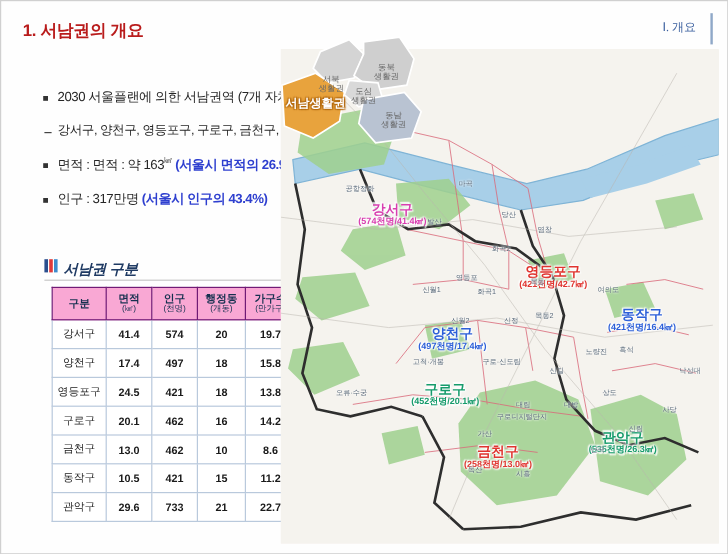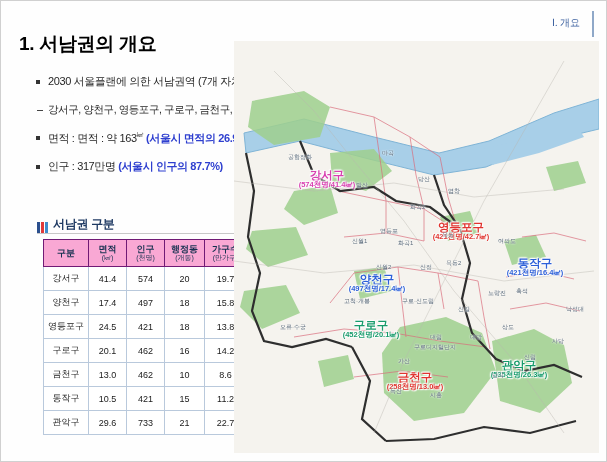--- a/index.html
+++ b/index.html
@@ -12,26 +12,25 @@
   .slide {
     position: relative;
     width: 607px; height: 462px;
     background: #fefefe;
     border: 1px solid #d0d0d0;
   }
   
   .slide-title {
     position: absolute;
     left: 18px; top: 16px;
-    font-size: 19px;
+    font-size: 14px;
     font-weight: bold;
-    color: #000000;
+    color: #b91c1c;
     letter-spacing: -0.3px;
     white-space: nowrap;
-    margin-top: 14px;
   }
   .section-tag {
     position: absolute;
     right: 26px; top: 15px;
     font-size: 10px;
     color: #3a5f9e;
     font-family: Liberation Serif, serif;
     white-space: nowrap;
   }
   .section-tag-rule {
@@ -71,22 +70,23 @@
     width: 6px; height: 0;
     left: 2px; top: 7px;
   }
   .hl { color: #2e3fcf; font-weight: bold; }
   .sup { font-size: 7px; vertical-align: super; }
   
   .tbl-head {
     position: absolute;
     left: 36px; top: 215px;
     display: flex;
-    align-items: flex-end;
+    align-items: flex-start;
     gap: 5px;
+    font-style: italic;
   }
   .tbl-head-icon {
     display: inline-flex;
     gap: 1px;
     height: 11px;
   }
   .tbl-head-icon i { display: block; width: 3px; height: 11px; }
   .tbl-head-icon i:nth-child(1) { background: #2b4f8e; }
   .tbl-head-icon i:nth-child(2) { background: #e03a3a; }
   .tbl-head-icon i:nth-child(3) { background: #3e8ccc; }
@@ -116,20 +116,21 @@
     padding: 4px 2px;
     line-height: 1.15;
     font-size: 9px;
   }
   table.data td {
     border: 1px solid #b9c9dc;
     padding: 5px 2px;
     text-align: center;
     background: #ffffff;
     font-size: 9px;
+    font-weight: bold;
   }
   table.data td.name { font-weight: normal; }
   .unit { font-size: 7px; font-weight: normal; display: block; }
   .col-gubun  { width: 45px; }
   .col-area   { width: 38px; }
   .col-pop    { width: 38px; }
   .col-dong   { width: 40px; }
   .col-house  { width: 42px; }
   .col-zone   { width: 38px; }
   
@@ -206,21 +207,21 @@
     </div>
     <div class="bul dash">
       <span>강서구, 양천구, 영등포구, 구로구, 금천구, 관악구, 동작구</span>
     </div>
     <div class="bul">
       <span>면적 : 면적 : 약 163</span><span class="sup">㎢</span>
       <span class="hl">(서울시 면적의 26.9%)</span>
     </div>
     <div class="bul">
       <span>인구 : 317만명 </span>
-      <span class="hl">(서울시 인구의 87.7%)</span>
+      <span class="hl">(서울시 인구의 43.4%)</span>
     </div>
   </div>
 
   <div class="tbl-head">
     <span class="tbl-head-icon">
         <i></i>
         <i></i>
         <i></i>
       </span>
     <span class="tbl-head-title">서남권 구분</span>
@@ -438,14 +439,28 @@
     <div class="sub-label" style="left:290px; top:312px;">신림</div>
     <div class="sub-label" style="left:268px; top:282px;">상도</div>
     <div class="sub-label" style="left:282px; top:246px;">흑석</div>
     <div class="sub-label" style="left:318px; top:296px;">사당</div>
     <div class="sub-label" style="left:332px; top:264px;">낙성대</div>
     <div class="sub-label" style="left:184px; top:134px;">당산</div>
     <div class="sub-label" style="left:146px; top:186px;">영등포</div>
     <div class="sub-label" style="left:180px; top:302px;">구로디지털단지</div>
   </div>
 
+  <div class="inset">
+    <svg viewBox="0 0 128 112" preserveAspectRatio="none">
+      <path d="M34 24 L58 14 L70 26 L62 46 L40 50 L28 38 Z" fill="#d4d4d4" stroke="#ffffff" stroke-width="1.4"></path>
+      <path d="M70 16 L100 12 L112 30 L106 52 L78 56 L62 44 L70 26 Z" fill="#cfcfcf" stroke="#ffffff" stroke-width="1.4"></path>
+      <path d="M58 48 L82 50 L86 64 L66 70 L54 60 Z" fill="#d9d9d9" stroke="#ffffff" stroke-width="1.4"></path>
+      <path d="M70 64 L104 58 L118 74 L110 96 L80 100 L66 84 Z" fill="#b9c3d2" stroke="#ffffff" stroke-width="1.4"></path>
+      <path d="M2 52 L30 42 L54 58 L50 82 L28 96 L4 86 Z" fill="#e8a33d" stroke="#ffffff" stroke-width="1.4"></path>
+    </svg>
+    <div class="inset-label" style="left:26px; top:44px; width:34px;">서북<br>생활권</div>
+    <div class="inset-label" style="left:72px; top:34px; width:34px;">동북<br>생활권</div>
+    <div class="inset-label" style="left:54px; top:54px; width:32px;">도심<br>생활권</div>
+    <div class="inset-label" style="left:78px; top:74px; width:34px;">동남<br>생활권</div>
+    <div class="inset-label main" style="left:0px; top:62px; width:60px;">서남생활권</div>
+  </div>
 
 </div>
 
 </body></html>

